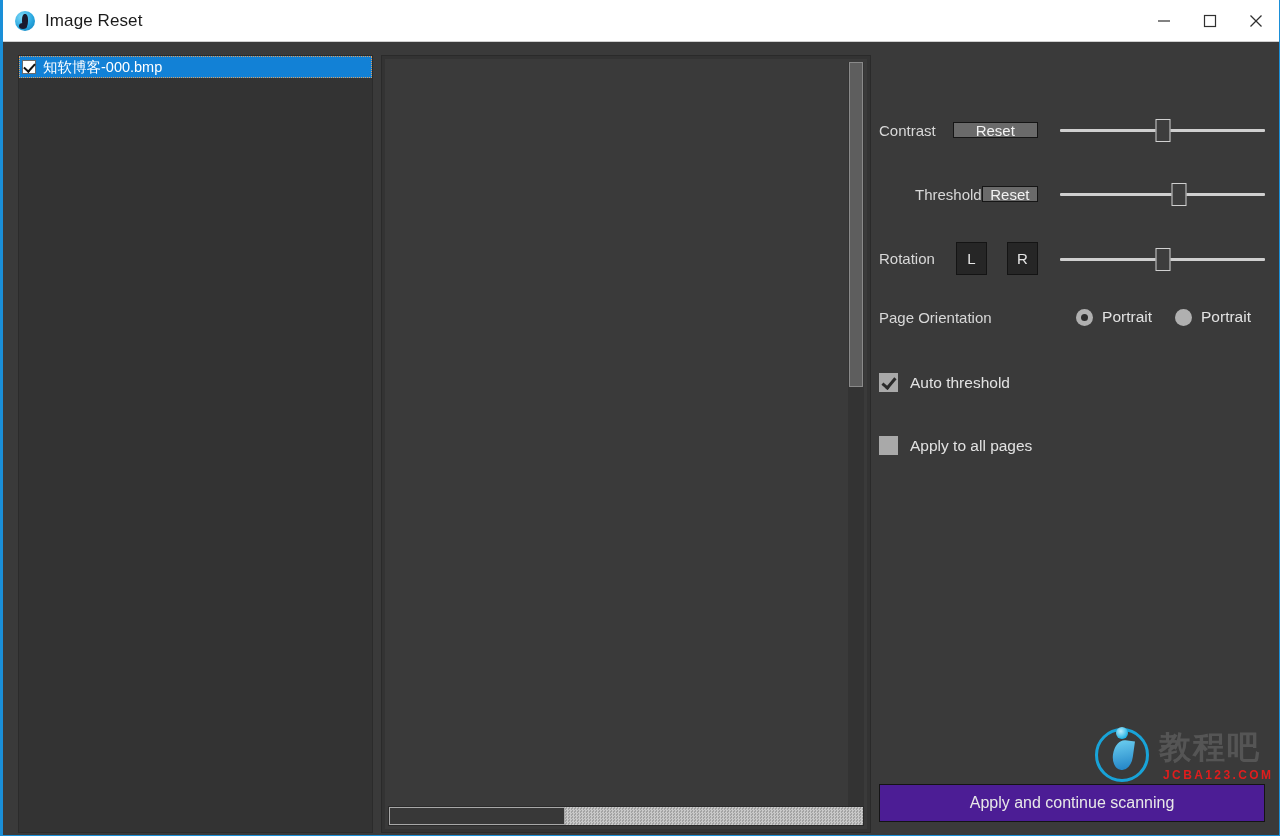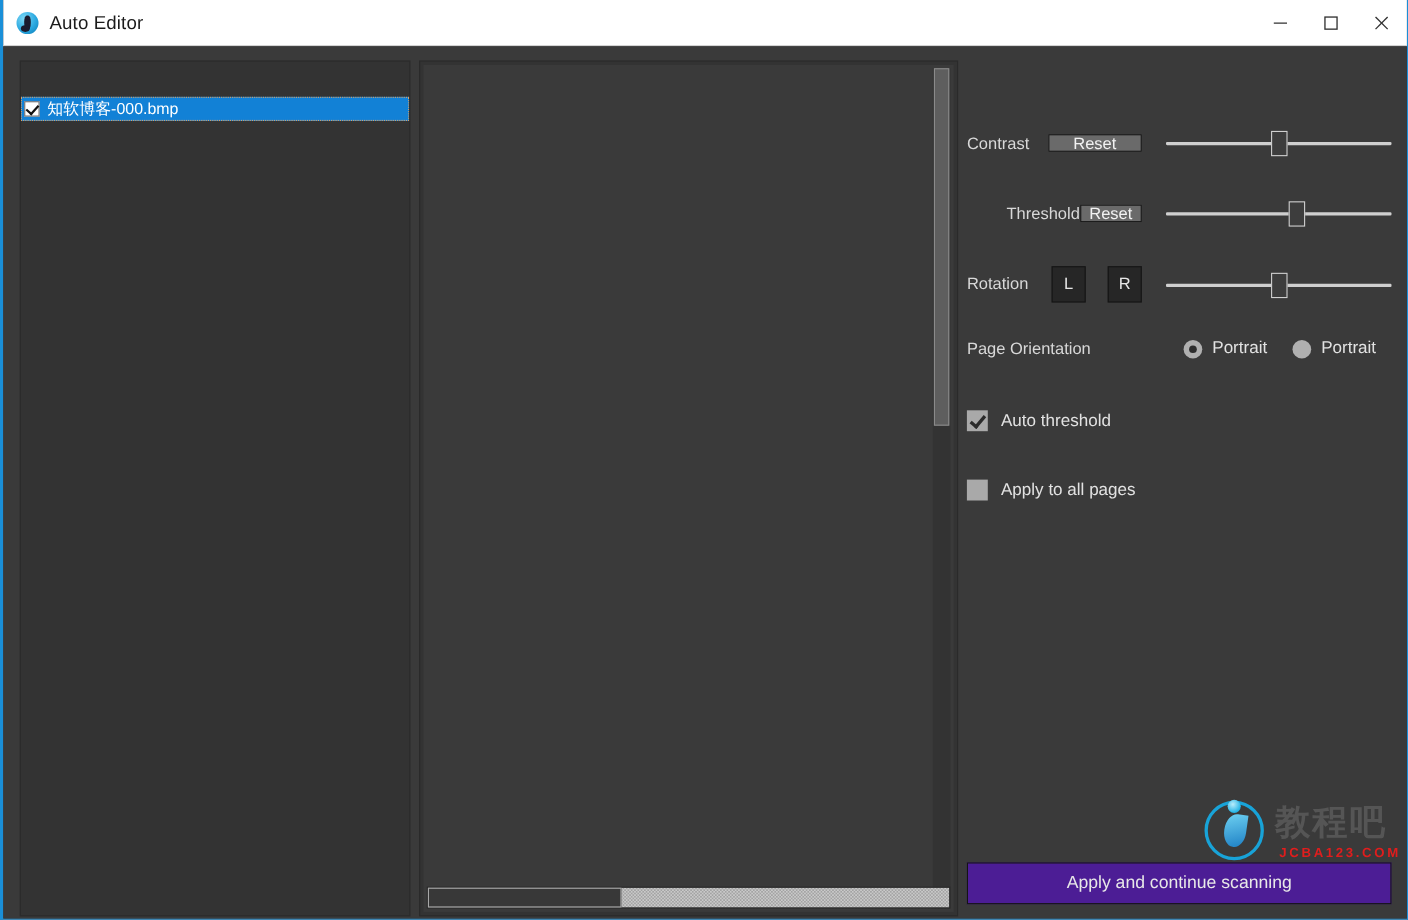--- a/index.html
+++ b/index.html
@@ -108,21 +108,20 @@
     border: 1px solid #2b2b2b;
     box-sizing: border-box;
     overflow: hidden;
   }
   .file-row {
     height: 22px;
     display: flex;
     align-items: center;
     padding-left: 3px;
     box-sizing: border-box;
-    margin-top: 32px;
   }
   .file-row.selected {
     background: #1281d6;
     outline: 1px dotted #d9a066;
     outline-offset: -1px;
   }
   .file-check {
     width: 14px;
     height: 14px;
     background: #ffffff;
@@ -451,21 +450,21 @@
 </head>
 <body>
 
 <div id="app-window">
 
   <div id="titlebar">
     <div id="title-icon">
       <div class="disc"></div>
       <div class="note"></div>
     </div>
-    <div id="title-text">Auto Editor</div>
+    <div id="title-text">Image Reset</div>
 
     <div id="window-controls">
       <div class="wctl" id="btn-minimize">
         <svg width="14" height="14" viewBox="0 0 14 14">
             <line x1="1" y1="7" x2="13" y2="7" stroke="#303030" stroke-width="1.2"></line>
           </svg>
       </div>
       <div class="wctl" id="btn-maximize">
         <svg width="14" height="14" viewBox="0 0 14 14">
             <rect x="1.5" y="1.5" width="11" height="11" fill="none" stroke="#303030" stroke-width="1.2"></rect>

